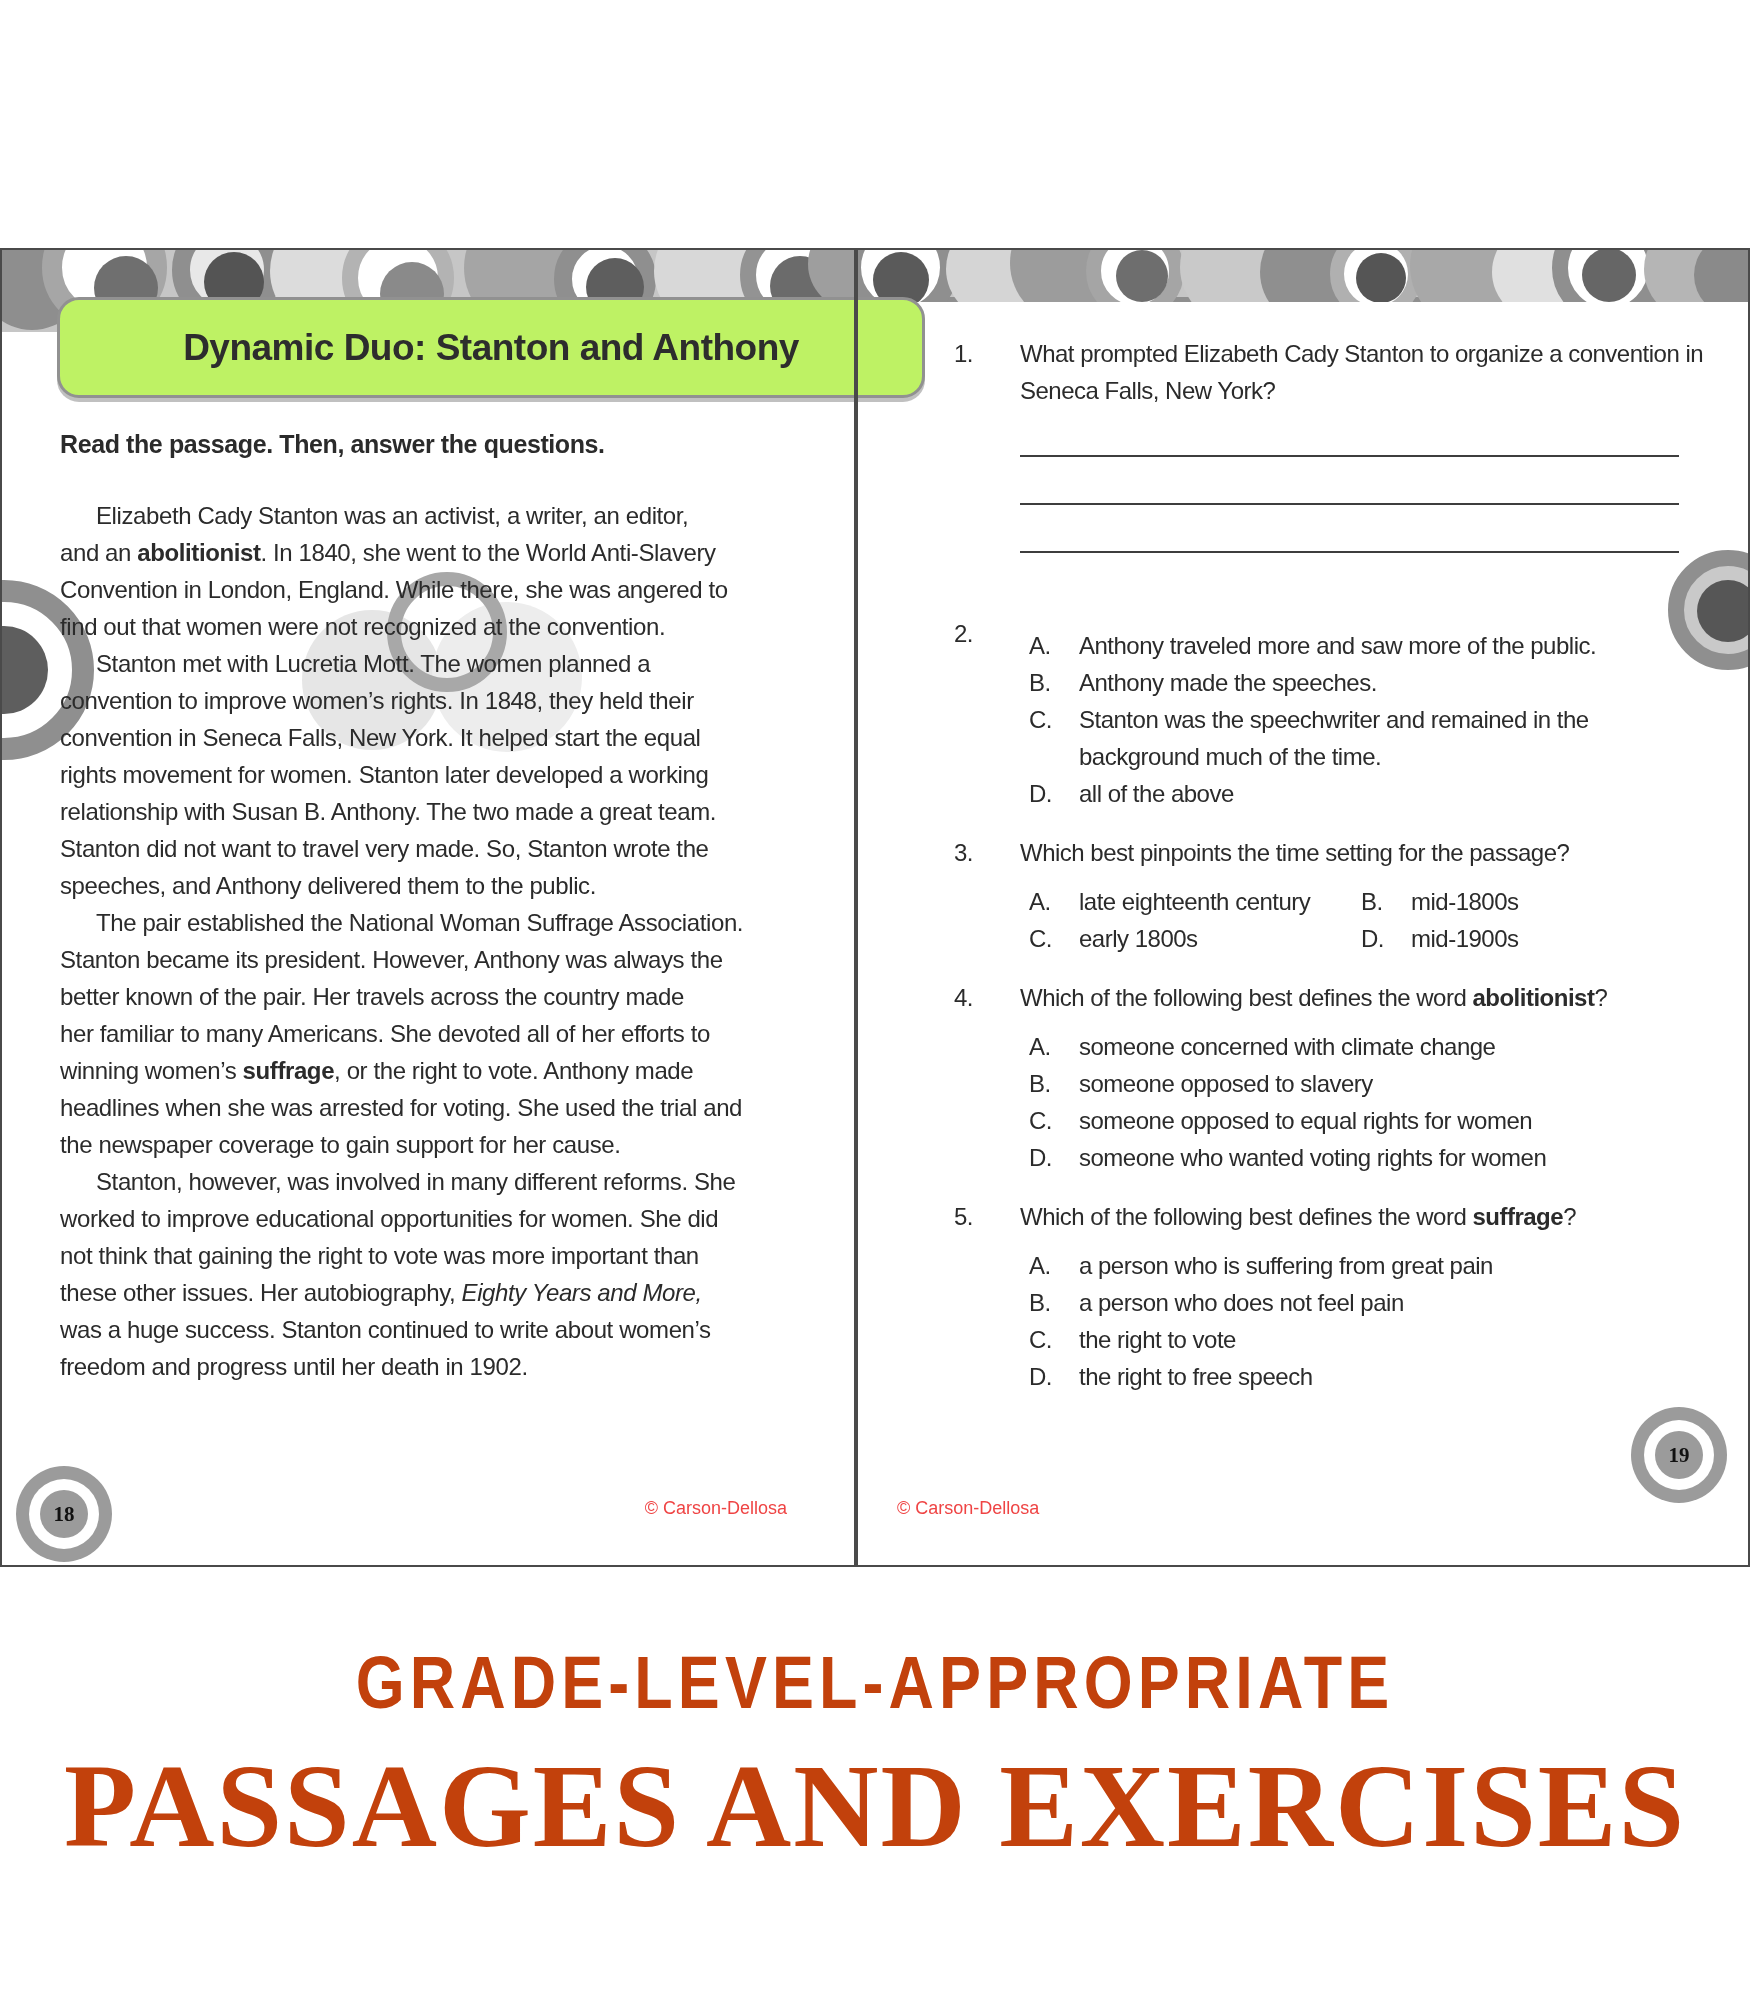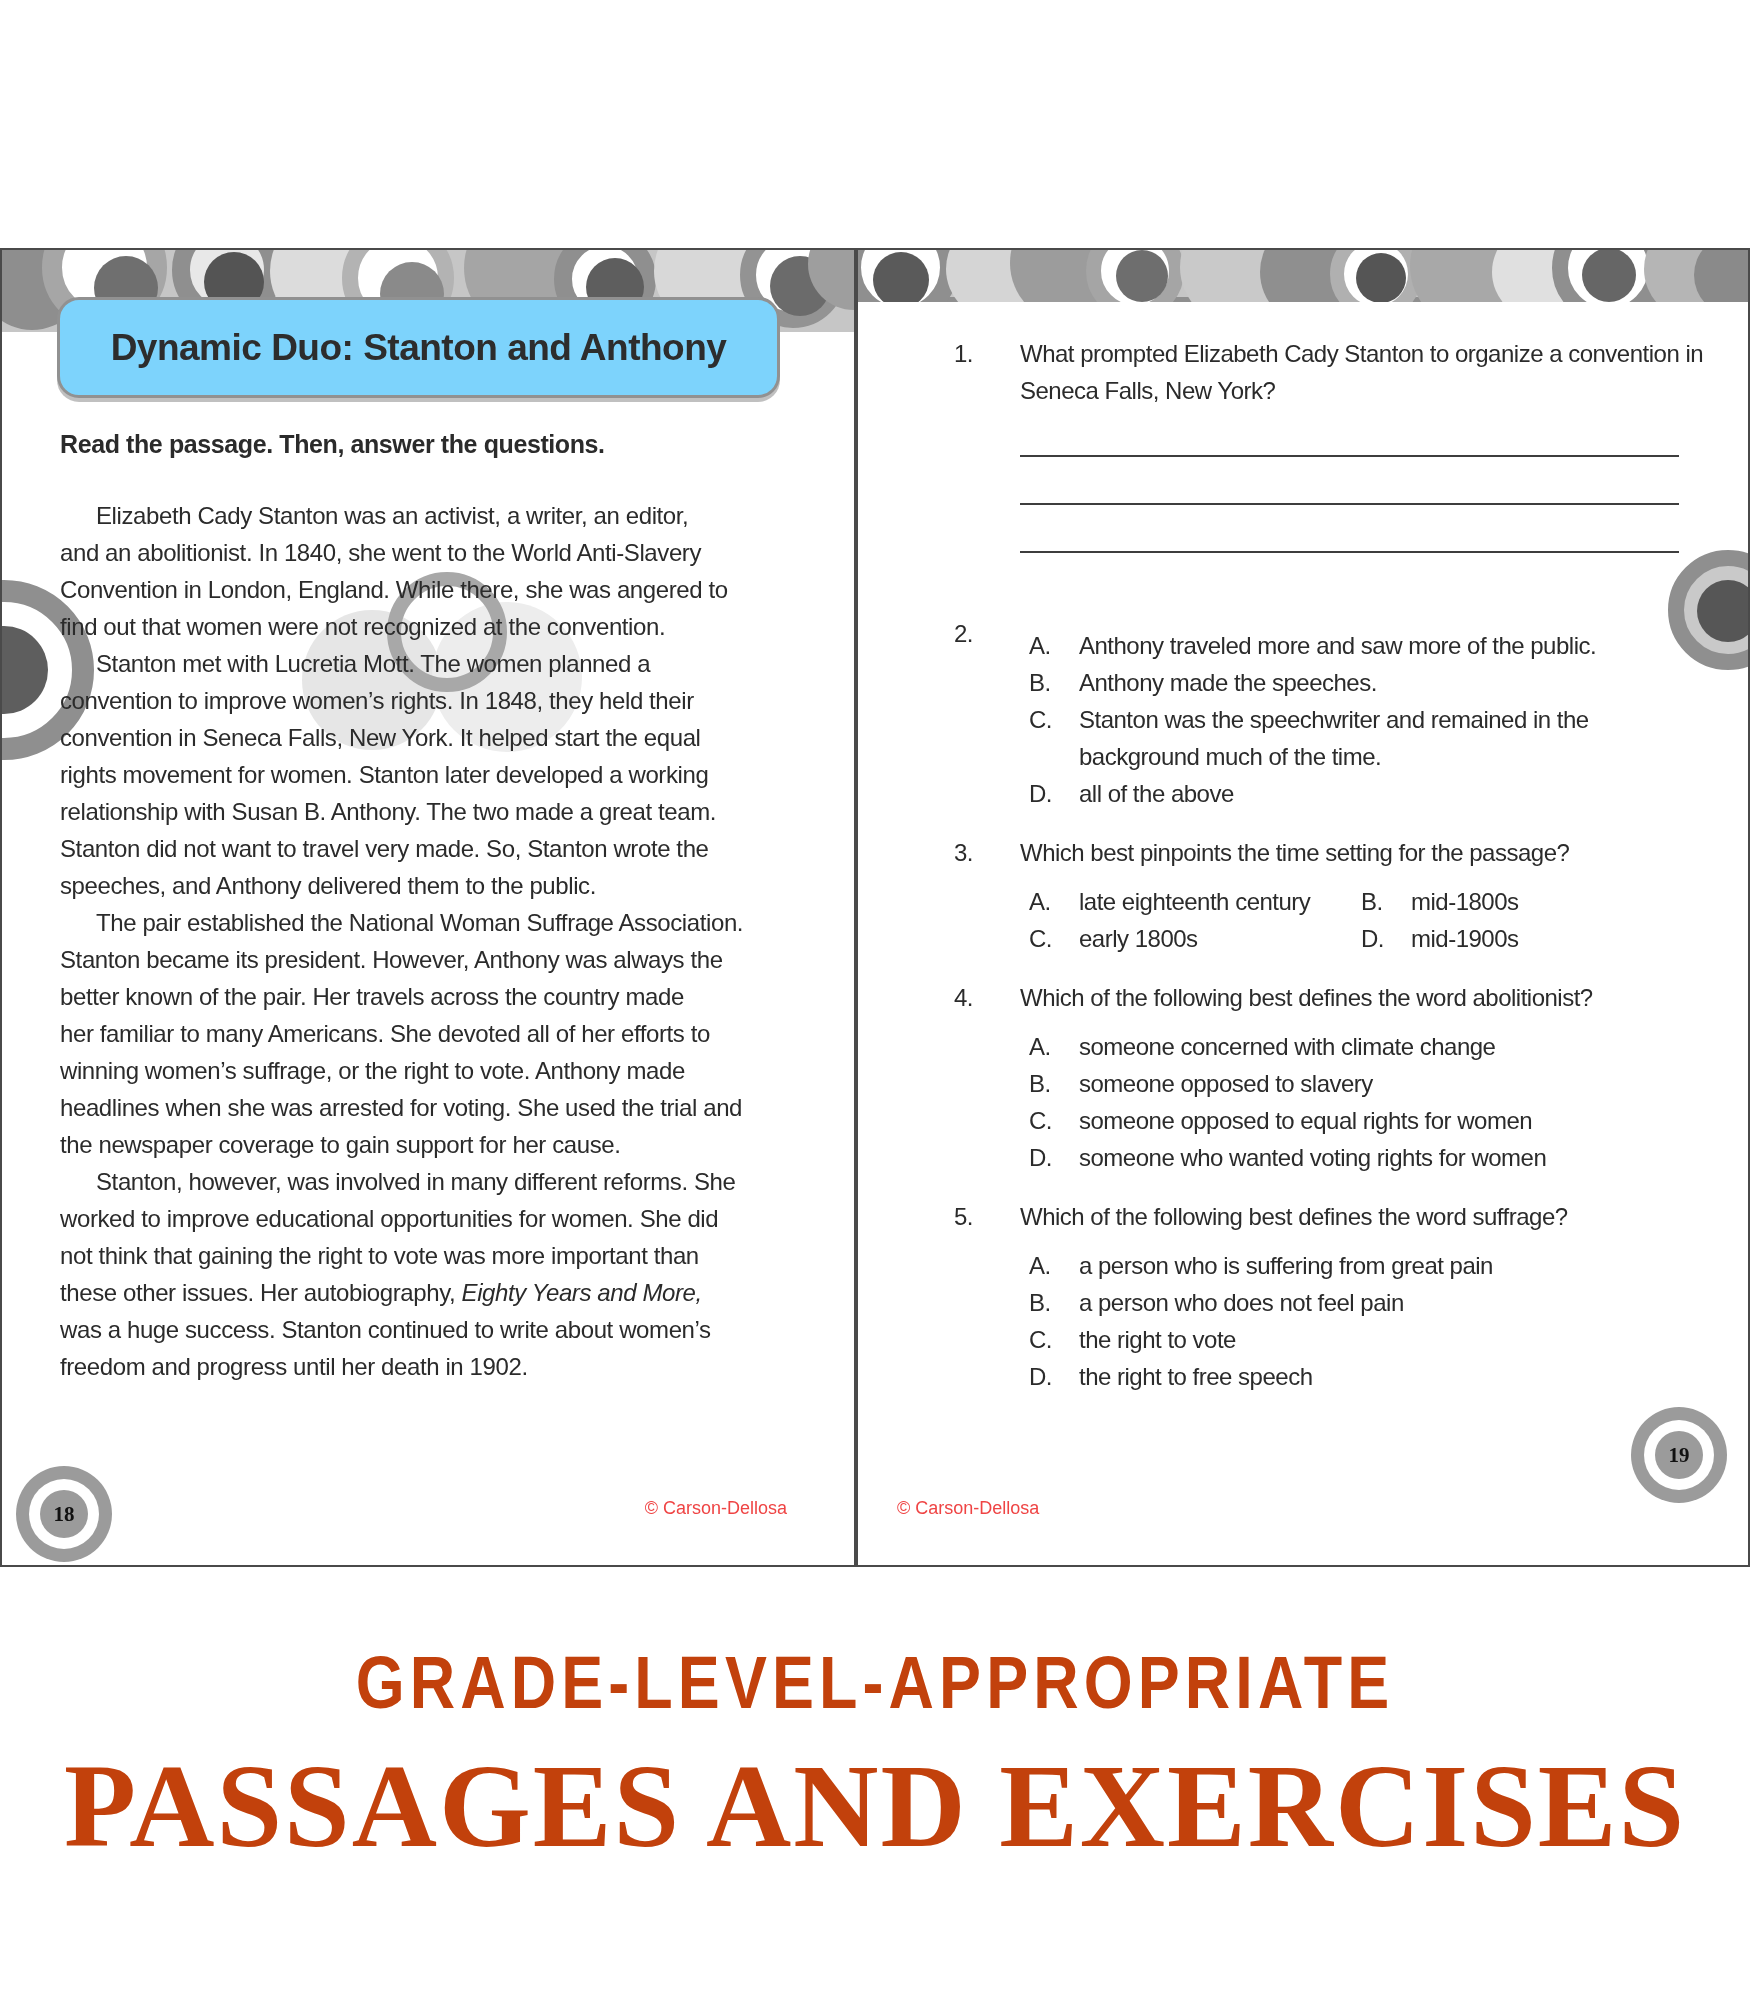--- a/index.html
+++ b/index.html
@@ -9,31 +9,31 @@
   
   #spread{position:absolute;left:0;top:248px;width:1750px;height:1319px;
           border:2px solid #4a4a4a;box-sizing:border-box;overflow:hidden;background:#ffffff;}
   .band{position:absolute;top:0;overflow:hidden;background:#c6c6c6;z-index:1;}
   #band-left{left:0;width:852px;height:82px;}
   #band-right{left:856px;width:892px;height:52px;}
   #band-rule{position:absolute;left:85px;top:47px;width:739px;height:5px;background:#8f8f8f;}
   .circ{position:absolute;border-radius:50%;z-index:1;}
   #divider{position:absolute;left:852px;top:0;width:4px;height:100%;background:#4a4a4a;z-index:5;}
 
-  #title-box{position:absolute;left:55px;top:47px;width:723px;height:101px;background:#7dd3fc;
+  #title-box{position:absolute;left:55px;top:47px;width:868px;height:101px;background:#bef264;
              border:3px solid #919191;border-radius:22px;box-shadow:0 4px 0 rgba(140,140,140,.55);
              z-index:3;display:flex;align-items:center;justify-content:center;box-sizing:border-box;}
   #title{font-size:37px;font-weight:bold;letter-spacing:-.5px;color:#2d2d2d;white-space:nowrap;}
 
   #instructions{position:absolute;left:58px;top:180px;font-size:25px;font-weight:bold;
                 letter-spacing:-.4px;z-index:4;white-space:nowrap;}
   #passage{position:absolute;left:58px;top:247px;width:780px;z-index:4;}
   .pline{font-size:24px;letter-spacing:-.4px;line-height:37px;white-space:nowrap;}
   .pline.indent{padding-left:36px;}
-  .seg-b{font-weight:normal;}
+  .seg-b{font-weight:bold;}
   .seg-i{font-style:italic;}
 
   
   #questions{position:absolute;left:952px;top:85px;width:760px;z-index:4;}
   .q{margin-bottom:22px;}
   .qrow{display:flex;align-items:flex-start;}
   .qnum{width:66px;flex:none;font-size:24px;letter-spacing:-.5px;line-height:37px;}
   .qbody{width:690px;}
   .qprompt{font-size:24px;letter-spacing:-.5px;line-height:37px;}
   .alines{margin-top:0;margin-bottom:40px;}

